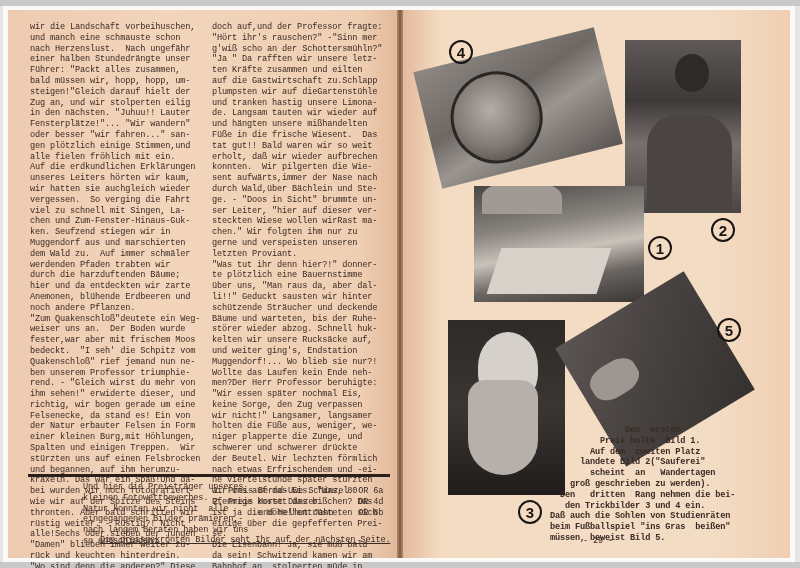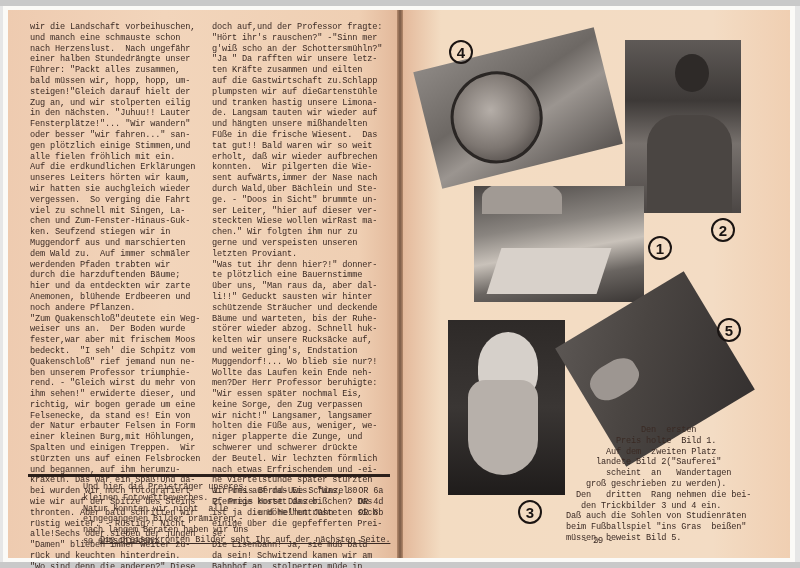--- a/index.html
+++ b/index.html
@@ -28,21 +28,21 @@
   .ph2 .body{position:absolute;left:22px;top:75px;width:85px;height:100px;border-radius:30px 30px 0 0;background:#4a4542;}
   .ph1{left:474px;top:186px;width:170px;height:116px;background:linear-gradient(170deg,#4a4644 0%,#8a8580 35%,#c9c2ba 55%,#6a6561 75%,#3a3634 100%);}
   .ph1 .umbrella{position:absolute;left:8px;top:-6px;width:80px;height:34px;border-radius:50% 50% 0 0;background:#a19a94;}
   .ph1 .table{position:absolute;left:20px;top:62px;width:110px;height:46px;background:#d8d1ca;transform:skewX(-18deg);}
   .ph3{left:448px;top:320px;width:117px;height:175px;background:linear-gradient(180deg,#2e2a28 0%,#3a3634 50%,#1f1c1b 100%);}
   .ph3 .scarf{position:absolute;left:30px;top:12px;width:60px;height:70px;border-radius:50% 50% 40% 40%;background:#d6d0ca;}
   .ph3 .dress{position:absolute;left:20px;top:60px;width:70px;height:95px;border-radius:20px 20px 40px 40px;background:#b7b0aa;}
   .ph5{left:580px;top:300px;width:150px;height:138px;transform:rotate(-31deg);background:linear-gradient(135deg,#5b5653 0%,#4a4542 40%,#353130 100%);}
   .ph5 .hand{position:absolute;left:10px;top:40px;width:50px;height:34px;border-radius:40%;background:#9d9691;}
   .circle-num{position:absolute;width:20px;height:20px;border:2.5px solid #1a1412;border-radius:50%;display:flex;align-items:center;justify-content:center;font-family:"Liberation Sans","DejaVu Sans",sans-serif;font-weight:bold;font-size:15px;color:#1a1412;line-height:1;}
-  .caption{position:absolute;left:566px;top:425px;}
+  .caption{position:absolute;left:550px;top:425px;font-weight:bold;}
   .page-num{position:absolute;left:583px;top:536px;}
 </style>
 </head>
 <body>
 
 <div class="scan-frame">
   <div class="topbar"></div>
   <div class="botbar"></div>
 </div>
 <div class="white-edge"></div>

